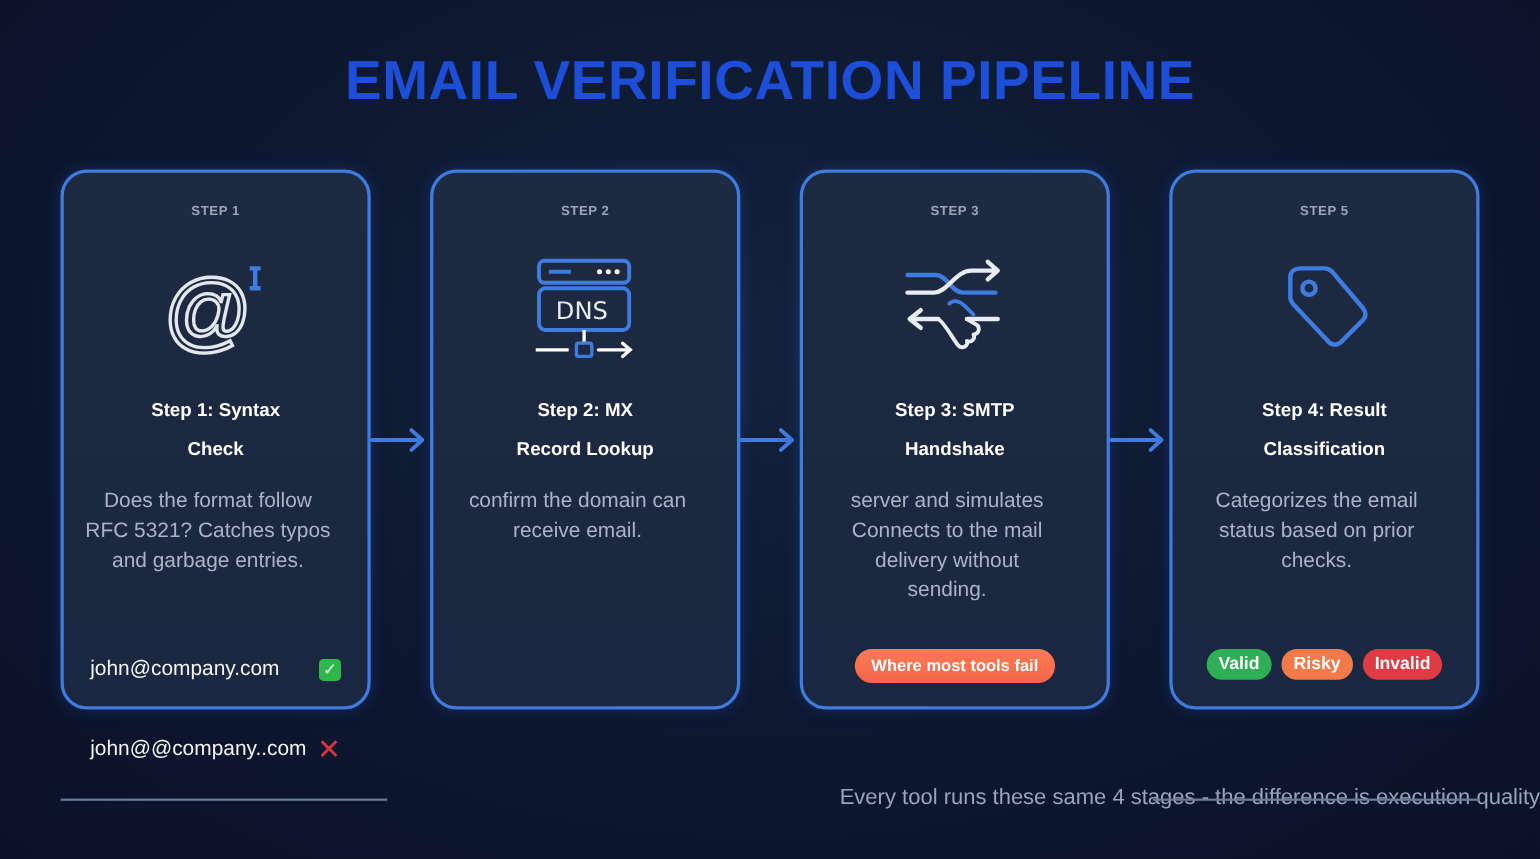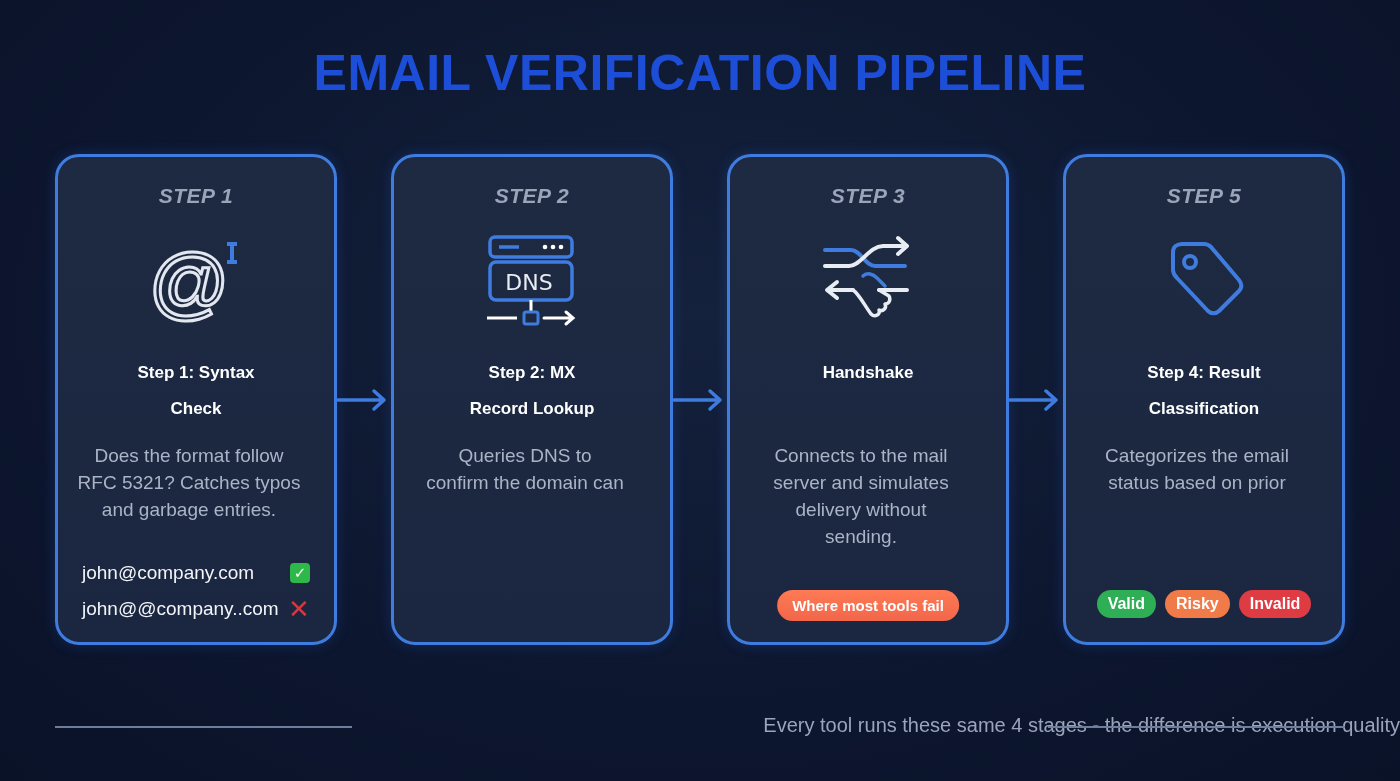--- a/index.html
+++ b/index.html
@@ -17,33 +17,33 @@
   }
   .card {
     position: absolute; top: 154px; width: 282px; height: 491px;
     border: 3px solid #3f7ce0; border-radius: 24px;
     background: linear-gradient(180deg, #1e2a42 0%, #1b2740 100%);
     box-shadow: 0 0 14px rgba(40,100,220,0.25);
     text-align: center;
   }
   .step-label {
     position: absolute; top: 27px; left: 0; right: 0;
-    font-size: 21px; font-weight: bold; color: #9aa5b8; letter-spacing: 0.5px; font-style: italic;
+    font-size: 12px; font-weight: bold; color: #9aa5b8; letter-spacing: 0.5px;
   }
   .icon { position: absolute; top: 75px; left: 50%; transform: translateX(-50%); width: 110px; height: 100px; }
   .step-title {
     position: absolute; top: 198px; left: 10px; right: 10px;
     font-size: 17px; font-weight: bold; line-height: 36px; color: #fff;
   }
   .step-desc {
     position: absolute; top: 285px; left: 4px; right: 18px;
     font-size: 19px; line-height: 27px; color: #aab4c6;
   }
   .examples { position: absolute; top: 398px; left: 24px; right: 24px; text-align: left; }
-  .ex-row { display: flex; justify-content: space-between; align-items: center; height: 36px; font-size: 19px; color: #f2f4f8; }
+  .ex-row { display: flex; justify-content: space-between; align-items: center; height: 36px; font-size: 19px; color: #f2f4f8; margin-top: 36px; }
   .check { width: 20px; height: 20px; background: #2fb84a; border-radius: 4px; color: #fff; font-size: 15px; font-weight: bold; display: flex; align-items: center; justify-content: center; }
   .cross { color: #e0343a; font-size: 26px; font-weight: bold; line-height: 1; width: 22px; text-align: center; }
   .arrow { position: absolute; top: 388px; width: 52px; height: 24px; }
   .pill-warn {
     position: absolute; top: 433px; left: 50%; transform: translateX(-50%);
     background: linear-gradient(180deg, #ff7a55 0%, #f2664a 100%);
     color: #fff; font-size: 15px; font-weight: bold;
     padding: 7px 15px; border-radius: 20px; white-space: nowrap;
   }
   .badges { position: absolute; top: 433px; left: 0; right: 0; display: flex; justify-content: center; gap: 9px; }
@@ -103,44 +103,45 @@
     <line x1="54" y1="68" x2="54" y2="80" stroke="#fff" stroke-width="3"></line>
     <rect x="47" y="80" width="14" height="12" rx="2" fill="none" stroke="#3f7ce0" stroke-width="3"></rect>
     <line x1="10" y1="86" x2="40" y2="86" stroke="#fff" stroke-width="3"></line>
     <path d="M67 86 H96 M89 80 L96 86 L89 92" stroke="#fff" stroke-width="3" fill="none" stroke-linecap="round"></path>
   </svg>
   <div class="step-title">
     <div>Step 2: MX</div>
       <div>Record Lookup</div>
   </div>
   <div class="step-desc">
-    <div>Queries DNS to</div>
       <div>confirm the domain can</div>
+      <div>receive email.</div>
   </div>
 </div>
 
 <svg class="arrow" style="left:672px;" viewBox="0 0 52 24">
   <path d="M2 12 H48 M38 3 L48 12 L38 21" stroke="#3f7ce0" stroke-width="3.5" fill="none" stroke-linecap="round" stroke-linejoin="round"></path>
 </svg>
 
 <div class="card" style="left:727px;">
   <div class="step-label">STEP 3</div>
   <svg class="icon" viewBox="0 0 110 100">
     <path d="M12 18 H38 C48 18 52 34 62 34 H92" stroke="#3f7ce0" stroke-width="4" fill="none" stroke-linecap="round"></path>
     <path d="M12 34 H36 C48 34 56 14 70 14 H94 M85 6 L94 14 L85 22" stroke="#e8ecf3" stroke-width="4" fill="none" stroke-linecap="round" stroke-linejoin="round"></path>
     <path d="M94 58 H66 M16 58 H40 M24 50 L14 58 L24 66" stroke="#e8ecf3" stroke-width="4" fill="none" stroke-linecap="round" stroke-linejoin="round"></path>
     <path d="M40 58 C46 62 52 74 58 82 C62 86 68 82 66 78 C70 80 74 76 72 72 C76 72 78 68 76 64 L66 58" stroke="#e8ecf3" stroke-width="3.5" fill="none" stroke-linecap="round" stroke-linejoin="round"></path>
     <path d="M50 44 C54 40 60 42 64 46 L72 54" stroke="#3f7ce0" stroke-width="3.5" fill="none" stroke-linecap="round"></path>
   </svg>
   <div class="step-title">
+    <div>Step 3: SMTP</div>
       <div>Handshake</div>
   </div>
   <div class="step-desc">
-    <div>Connects to the mail</div>
-      <div>server and simulates</div>
+    <div>server and simulates</div>
+      <div>Connects to the mail</div>
       <div>delivery without</div>
       <div>sending.</div>
   </div>
   <div class="pill-warn">Where most tools fail</div>
 </div>
 
 <svg class="arrow" style="left:1008px;" viewBox="0 0 52 24">
   <path d="M2 12 H48 M38 3 L48 12 L38 21" stroke="#3f7ce0" stroke-width="3.5" fill="none" stroke-linecap="round" stroke-linejoin="round"></path>
 </svg>
 
@@ -150,20 +151,21 @@
     <path d="M24 20 C24 15 28 12 33 12 H55 C58 12 60 13 62 15 L90 48 C93 52 93 56 90 59 L70 79 C67 82 62 82 59 79 L28 46 C25 43 24 41 24 38 Z" fill="none" stroke="#3f7ce0" stroke-width="4" stroke-linejoin="round"></path>
     <circle cx="41" cy="30" r="6" fill="none" stroke="#3f7ce0" stroke-width="4"></circle>
   </svg>
   <div class="step-title">
     <div>Step 4: Result</div>
       <div>Classification</div>
   </div>
   <div class="step-desc">
     <div>Categorizes the email</div>
       <div>status based on prior</div>
+      <div>checks.</div>
   </div>
   <div class="badges">
     <span class="badge" style="background:#2eae55;">Valid</span>
     <span class="badge" style="background:#f07a48;">Risky</span>
     <span class="badge" style="background:#de3b43;">Invalid</span>
   </div>
 </div>
 
 <div class="footer-line" style="left:55px; width:297px;"></div>
 <div class="footer-text">Every tool runs these same 4 stages - the difference is execution quality</div>

